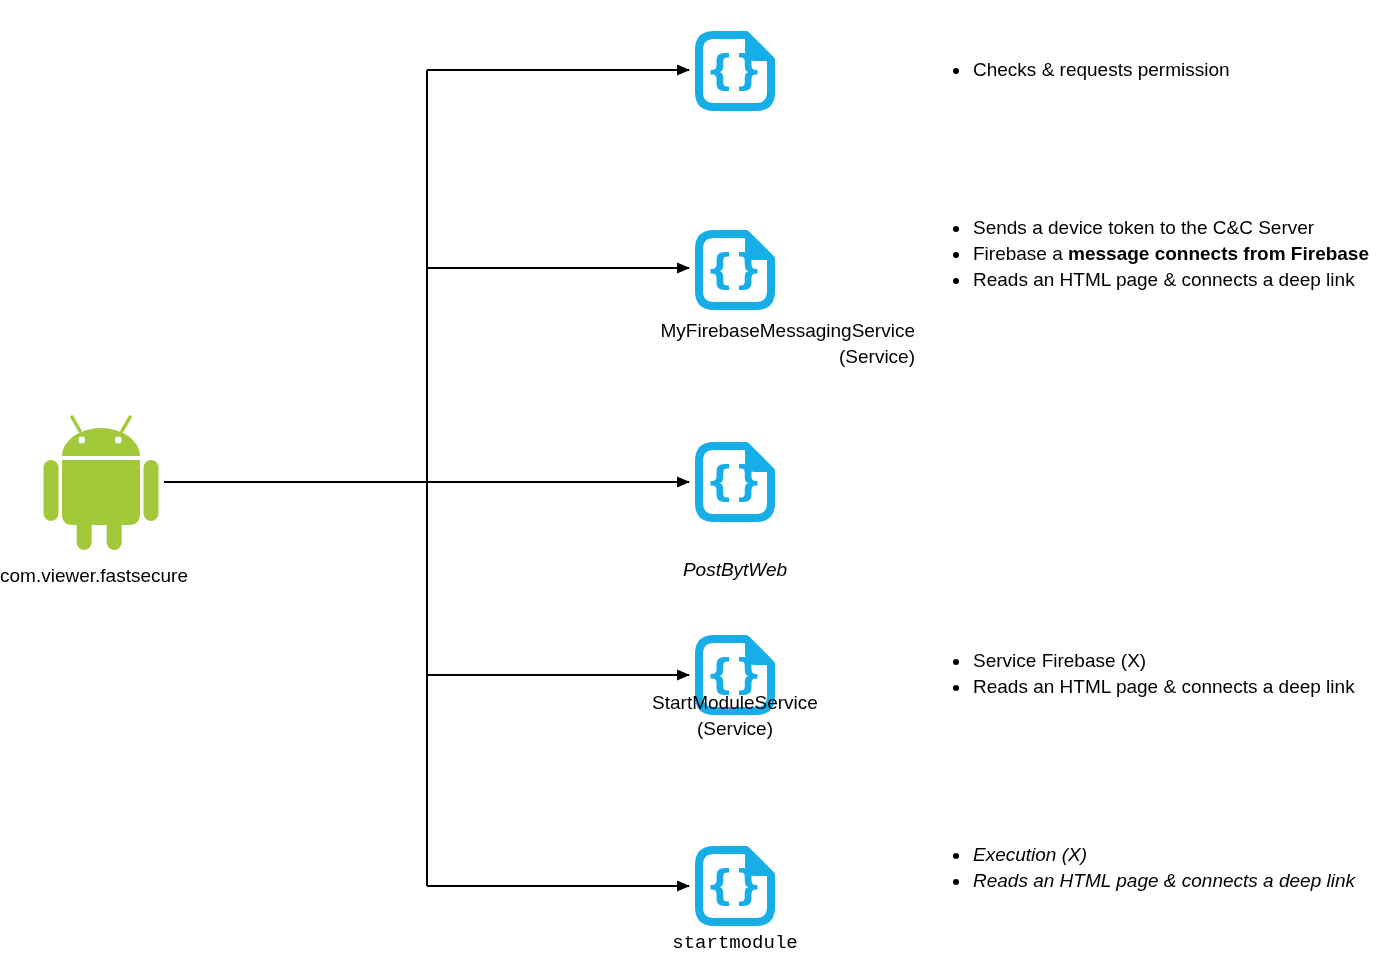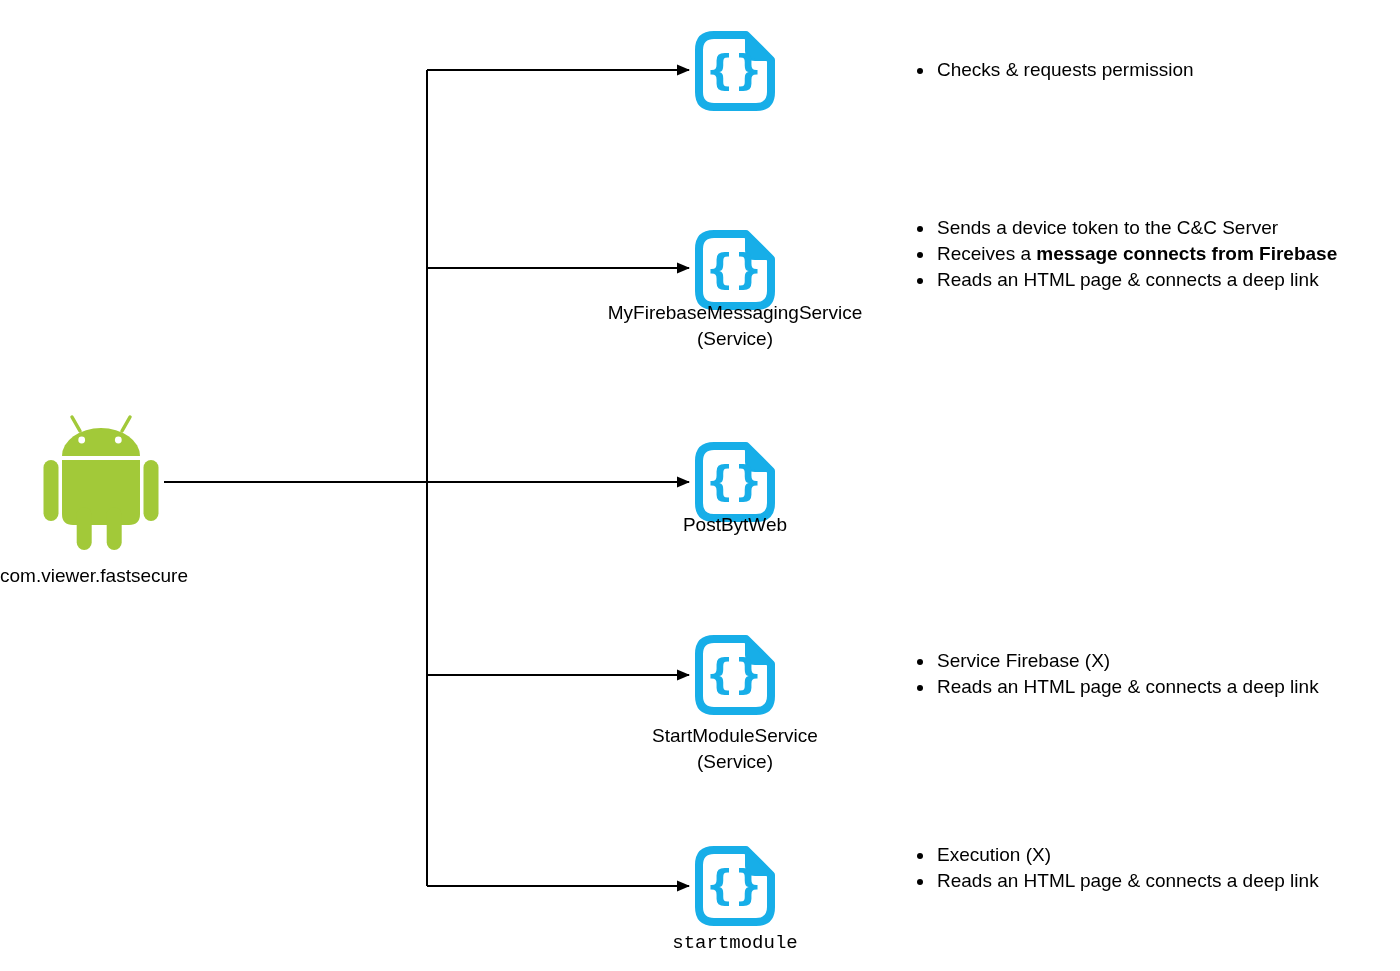--- a/index.html
+++ b/index.html
@@ -35,36 +35,36 @@
   .icon-2 { top: 440px; }
   .icon-3 { top: 633px; }
   .icon-4 { top: 844px; }
 
   
   .node-label {
     position: absolute; left: 555px; width: 360px;
     text-align: center; font-size: 19px; line-height: 26px;
   }
   .label-0 { top: 124px; }
-  .label-1 { top: 300px; }
-  .label-2 { top: 512px; }
-  .label-3 { top: 723px; }
+  .label-1 { top: 318px; text-align: right; }
+  .label-2 { top: 557px; font-style: italic; }
+  .label-3 { top: 690px; }
   .label-4 { top: 930px; font-family: Liberation Mono, monospace; }
 
   
   .bullets {
     position: absolute; left: 913px; margin: 0; padding: 0 0 0 22px;
     list-style: disc; font-size: 19px; line-height: 26px; white-space: nowrap;
   }
-  .bullets li { padding-left: 2px; }
+  .bullets li { padding-left: 2px; margin-left: 36px; }
   .bullets-0 { top: 57px; }
   .bullets-1 { top: 215px; }
   .bullets-2 { top: 469px; }
   .bullets-3 { top: 648px; }
-  .bullets-4 { top: 842px; }
+  .bullets-4 { top: 842px; font-style: italic; }
 </style>
 </head>
 <body>
 
 <div class="canvas">
 
   <svg class="connectors" width="1400" height="971" aria-hidden="true">
     <defs>
       <marker id="arw" markerUnits="userSpaceOnUse" markerWidth="14" markerHeight="12" refX="12" refY="6" orient="auto">
         <path class="arrowhead" d="M0,0.5 L13,6 L0,11.5 Z"></path>
@@ -111,21 +111,21 @@
       <path class="fold" d="M53,4 L80,31 L62,31 Q53,31 53,22 Z"></path>
       <text class="glyph" x="41" y="55" text-anchor="middle">{}</text>
     </svg>
   </div>
   <div class="node-label label-1">
     <div>MyFirebaseMessagingService</div>
     <div>(Service)</div>
   </div>
   <ul class="bullets bullets-1">
     <li><span>Sends a device token to the C&amp;C Server</span></li>
-    <li><span>Receives a </span><b>message connects from Firebase</b></li>
+    <li><span>Firebase a </span><b>message connects from Firebase</b></li>
     <li><span>Reads an HTML page &amp; connects a deep link</span></li>
   </ul>
 
   <div class="json-icon icon-2">
     <svg width="84" height="84" viewBox="0 0 84 84" aria-hidden="true">
       <path class="doc" d="M21,6 H53 L78,31 V63 Q78,78 63,78 H21 Q6,78 6,63 V21 Q6,6 21,6 Z"></path>
       <path class="fold" d="M53,4 L80,31 L62,31 Q53,31 53,22 Z"></path>
       <text class="glyph" x="41" y="55" text-anchor="middle">{}</text>
     </svg>
   </div>

